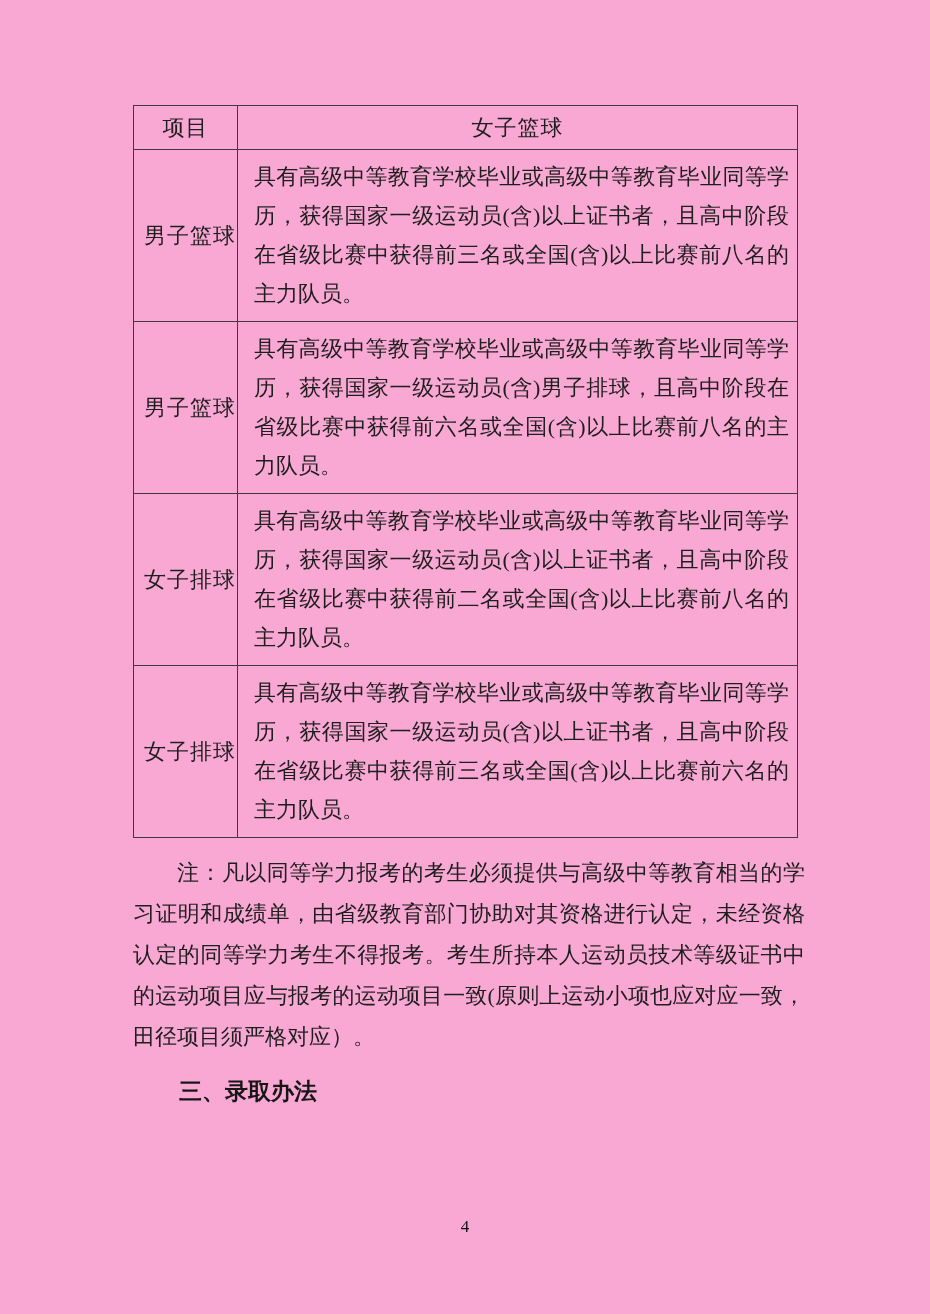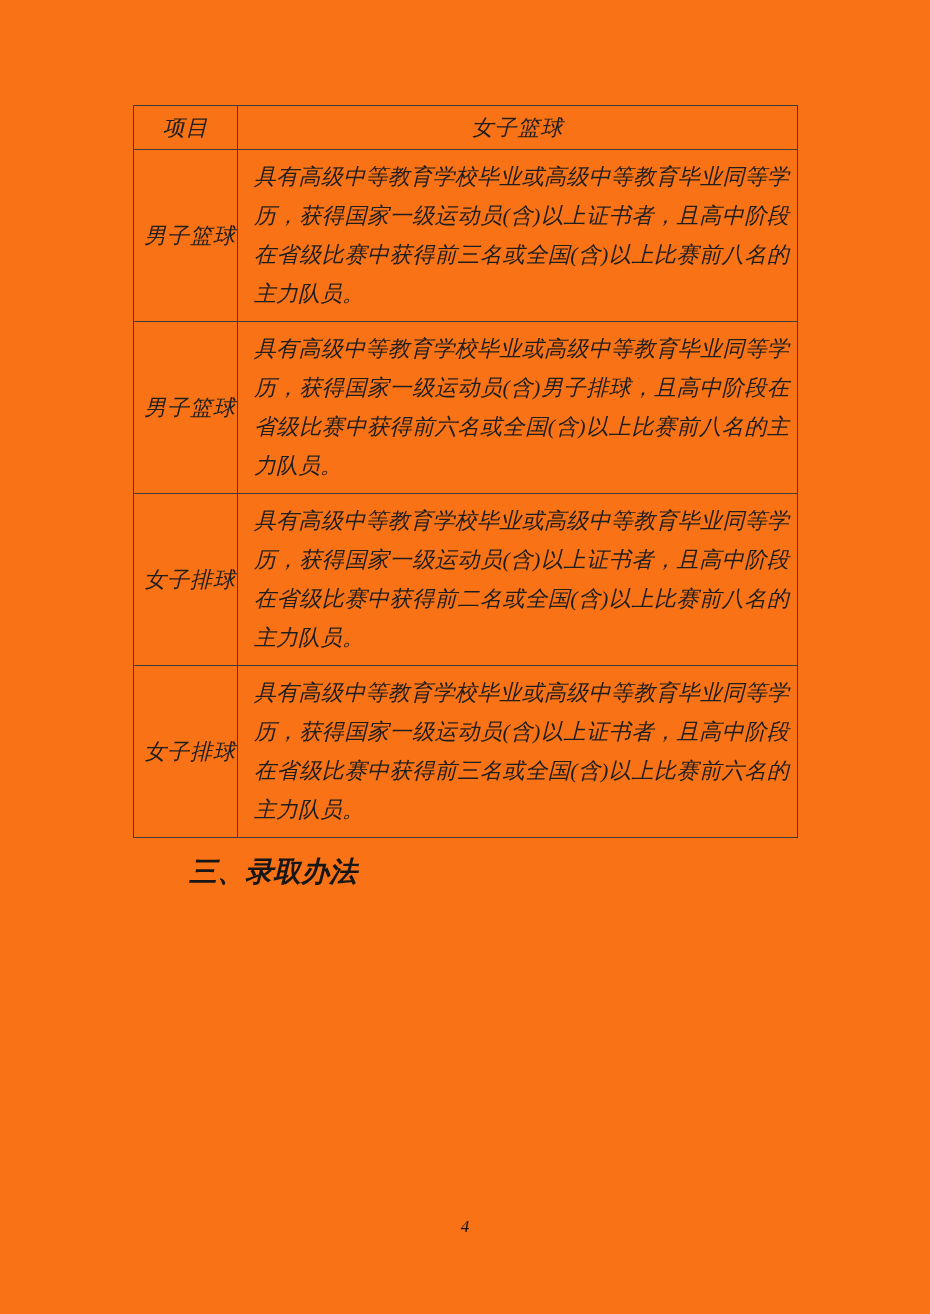--- a/index.html
+++ b/index.html
@@ -4,25 +4,24 @@
 <style>
   html, body {
     margin: 0;
     padding: 0;
     background: #ffffff;
   }
   .page {
     position: relative;
     width: 930px;
     height: 1314px;
-    background: #f97316;
+    background: #f9a8d4;
     color: #1e1e1e;
     font-family: "Liberation Serif", "DejaVu Serif", serif;
     overflow: hidden;
-    font-style: italic;
   }
   .content {
     position: absolute;
     left: 133px;
     top: 105px;
     width: 674px;
   }
   table.eligibility {
     border-collapse: collapse;
     width: 664px;
@@ -58,21 +57,21 @@
   p.note {
     width: 672px;
     margin: 14px 0 0 0;
     font-size: 22px;
     line-height: 41px;
     text-indent: 2em;
     text-align: justify;
   }
   h3.heading {
     margin: 13px 0 0 0;
-    font-size: 28px;
+    font-size: 23px;
     line-height: 42px;
     text-indent: 2em;
     font-weight: bold;
     font-family: "Liberation Sans", "DejaVu Sans", sans-serif;
     color: #161616;
   }
   p.bodytext {
     width: 674px;
     margin: 4px 0 0 0;
     font-size: 22px;
@@ -120,20 +119,21 @@
           <td class="sport">女子排球</td>
           <td class="cond">具有高级中等教育学校毕业或高级中等教育毕业同等学历，获得国家一级运动员(含)以上证书者，且高中阶段在省级比赛中获得前二名或全国(含)以上比赛前八名的主力队员。</td>
         </tr>
         <tr>
           <td class="sport">女子排球</td>
           <td class="cond">具有高级中等教育学校毕业或高级中等教育毕业同等学历，获得国家一级运动员(含)以上证书者，且高中阶段在省级比赛中获得前三名或全国(含)以上比赛前六名的主力队员。</td>
         </tr>
       </tbody>
     </table>
 
+    <p class="note">注：凡以同等学力报考的考生必须提供与高级中等教育相当的学习证明和成绩单，由省级教育部门协助对其资格进行认定，未经资格认定的同等学力考生不得报考。考生所持本人运动员技术等级证书中的运动项目应与报考的运动项目一致(原则上运动小项也应对应一致，田径项目须严格对应）。</p>
 
     <h3 class="heading">三、录取办法</h3>
 
 
   </div>
 
   <div class="pageno">4</div>
 </div>
 
 </body></html>

